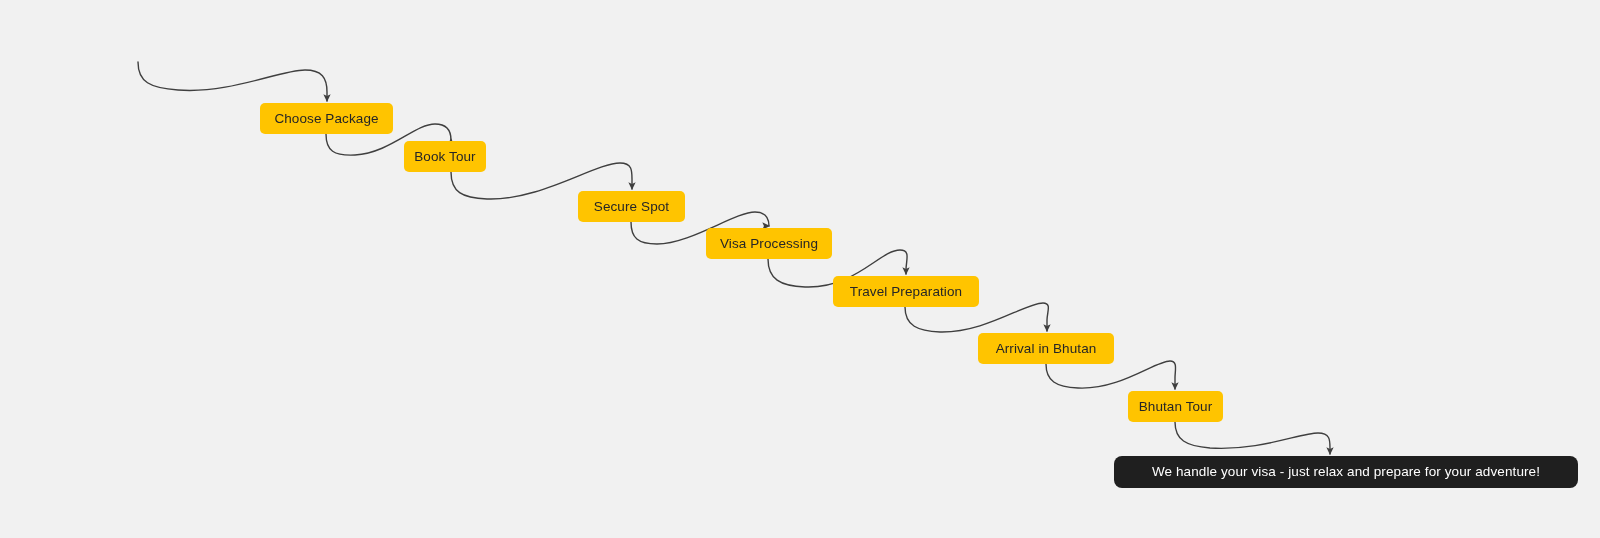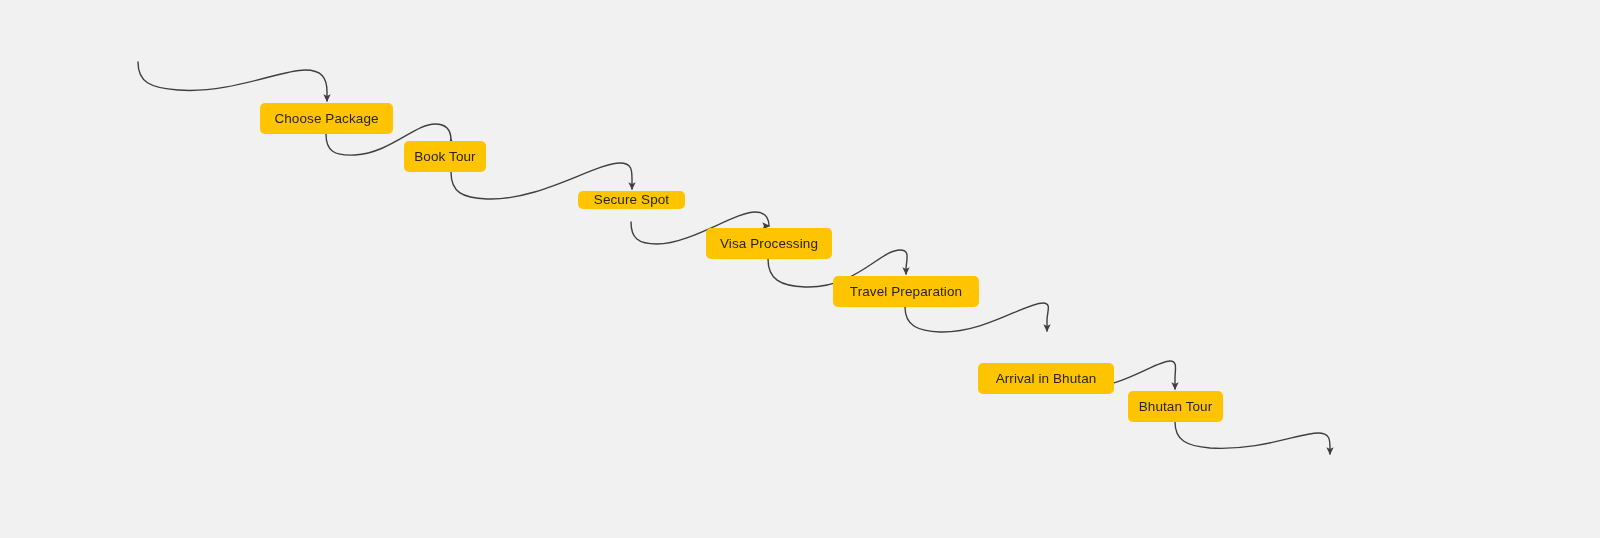--- a/index.html
+++ b/index.html
@@ -77,31 +77,34 @@
   </svg>
 
 
   <div id="step-layer">
       <div class="node node-step" style="left: 260px; top: 103px; width: 133px; height: 31px;">
         <span>Choose Package</span>
       </div>
       <div class="node node-step" style="left: 404px; top: 141px; width: 82px; height: 31px;">
         <span>Book Tour</span>
       </div>
-      <div class="node node-step" style="left: 578px; top: 191px; width: 107px; height: 18px; text-align: center;">
+      <div class="node node-step" style="left: 578px; top: 191px; width: 107px; height: 31px; text-align: center;">
         <span>Secure Spot</span>
       </div>
       <div class="node node-step" style="left: 706px; top: 228px; width: 126px; height: 31px; text-align: center;">
         <span>Visa Processing</span>
       </div>
       <div class="node node-step" style="left: 833px; top: 276px; width: 146px; height: 31px; text-align: center;">
         <span>Travel Preparation</span>
       </div>
-      <div class="node node-step" style="left: 978px; top: 333px; width: 136px; height: 31px; margin-top: 30px;">
+      <div class="node node-step" style="left: 978px; top: 333px; width: 136px; height: 31px;">
         <span>Arrival in Bhutan</span>
       </div>
       <div class="node node-step" style="left: 1128px; top: 391px; width: 95px; height: 31px;">
         <span>Bhutan Tour</span>
       </div>
     </div>
 
+  <div class="node node-terminal" id="footer-node" style="left: 1114px; top: 456px; width: 464px; height: 32px;">
+    <span>We handle your visa - just relax and prepare for your adventure!</span>
+  </div>
 
 </div>
 
 </body></html>

